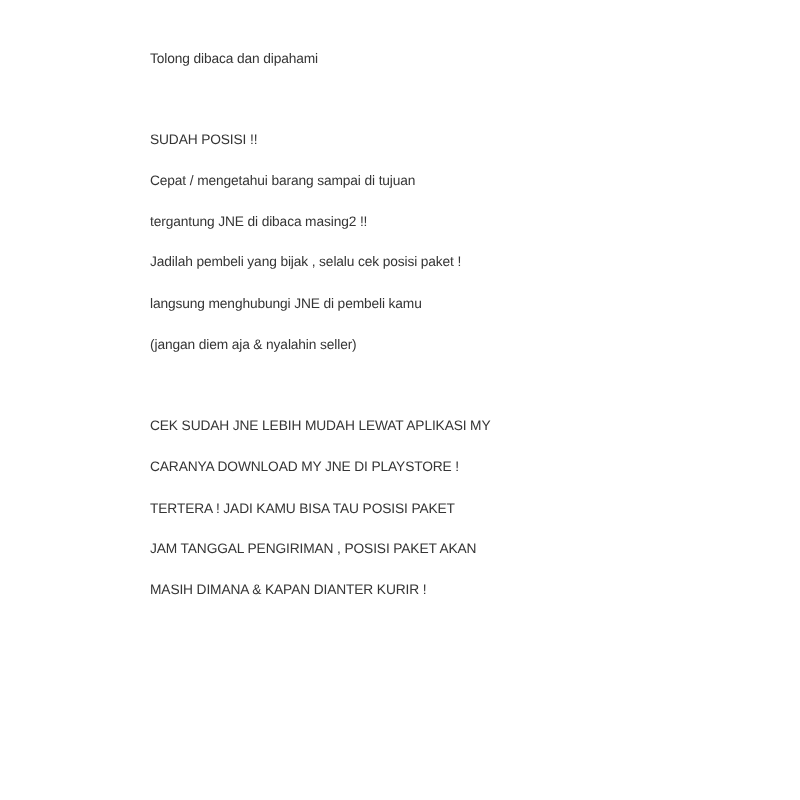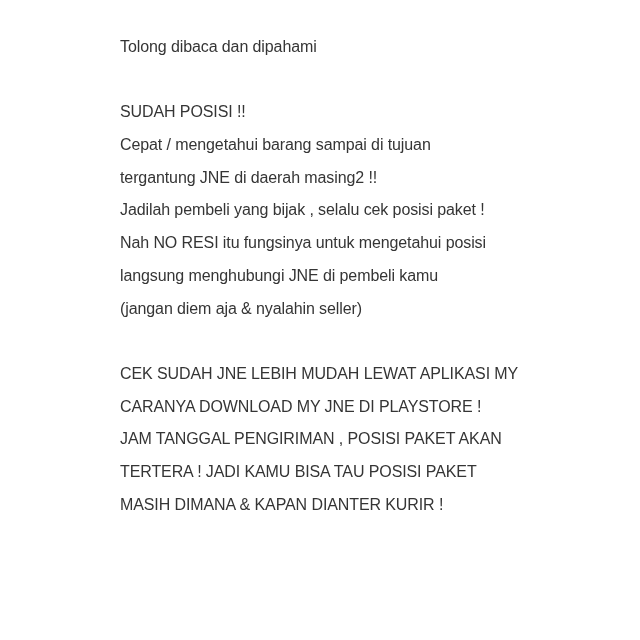--- a/index.html
+++ b/index.html
@@ -12,21 +12,21 @@
       height: 640px;
       overflow: hidden;
       position: relative;
     }
     .doc {
       position: absolute;
       left: 120px;
       top: 31px;
       width: 500px;
       font-family: "Liberation Sans", "DejaVu Sans", sans-serif;
-      font-size: 16px;
+      font-size: 11px;
       color: #353535;
       line-height: 32.7px;
       letter-spacing: -0.1px;
     }
     .line {
       white-space: nowrap;
       height: 32.7px;
     }
     .blank {
       height: 32.7px;
@@ -35,29 +35,28 @@
 </head>
 <body>
 
 <div class="doc">
   <div class="line">Tolong dibaca dan dipahami</div>
   <div class="blank"></div>
 
   <div>
     <div class="line">SUDAH POSISI !!</div>
     <div class="line">Cepat / mengetahui barang sampai di tujuan</div>
-    <div class="line">tergantung JNE di daerah masing2 !!</div>
+    <div class="line">tergantung JNE di dibaca masing2 !!</div>
     <div class="line">Jadilah pembeli yang bijak , selalu cek posisi paket !</div>
-    <div class="line">Nah NO RESI itu fungsinya untuk mengetahui posisi</div>
     <div class="line">langsung menghubungi JNE di pembeli kamu</div>
     <div class="line">(jangan diem aja &amp; nyalahin seller)</div>
   </div>
 
   <div class="blank"></div>
 
   <div>
     <div class="line">CEK SUDAH JNE LEBIH MUDAH LEWAT APLIKASI MY</div>
     <div class="line">CARANYA DOWNLOAD MY JNE DI PLAYSTORE !</div>
+    <div class="line">TERTERA ! JADI KAMU BISA TAU POSISI PAKET</div>
     <div class="line">JAM TANGGAL PENGIRIMAN , POSISI PAKET AKAN</div>
-    <div class="line">TERTERA ! JADI KAMU BISA TAU POSISI PAKET</div>
     <div class="line">MASIH DIMANA &amp; KAPAN DIANTER KURIR !</div>
   </div>
 </div>
 
 </body></html>

